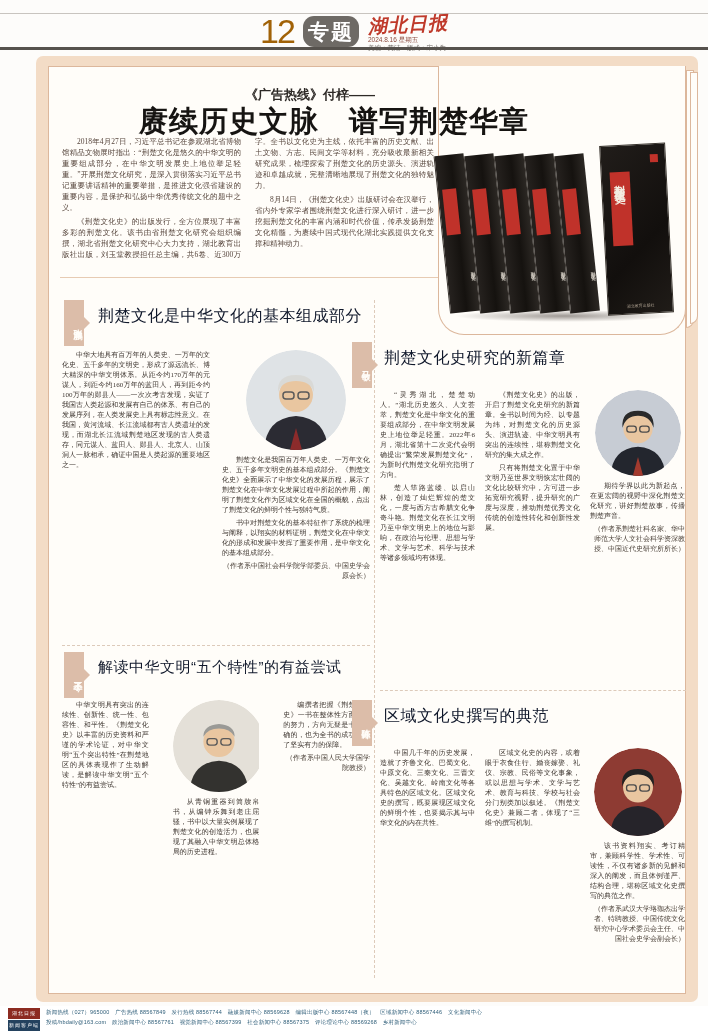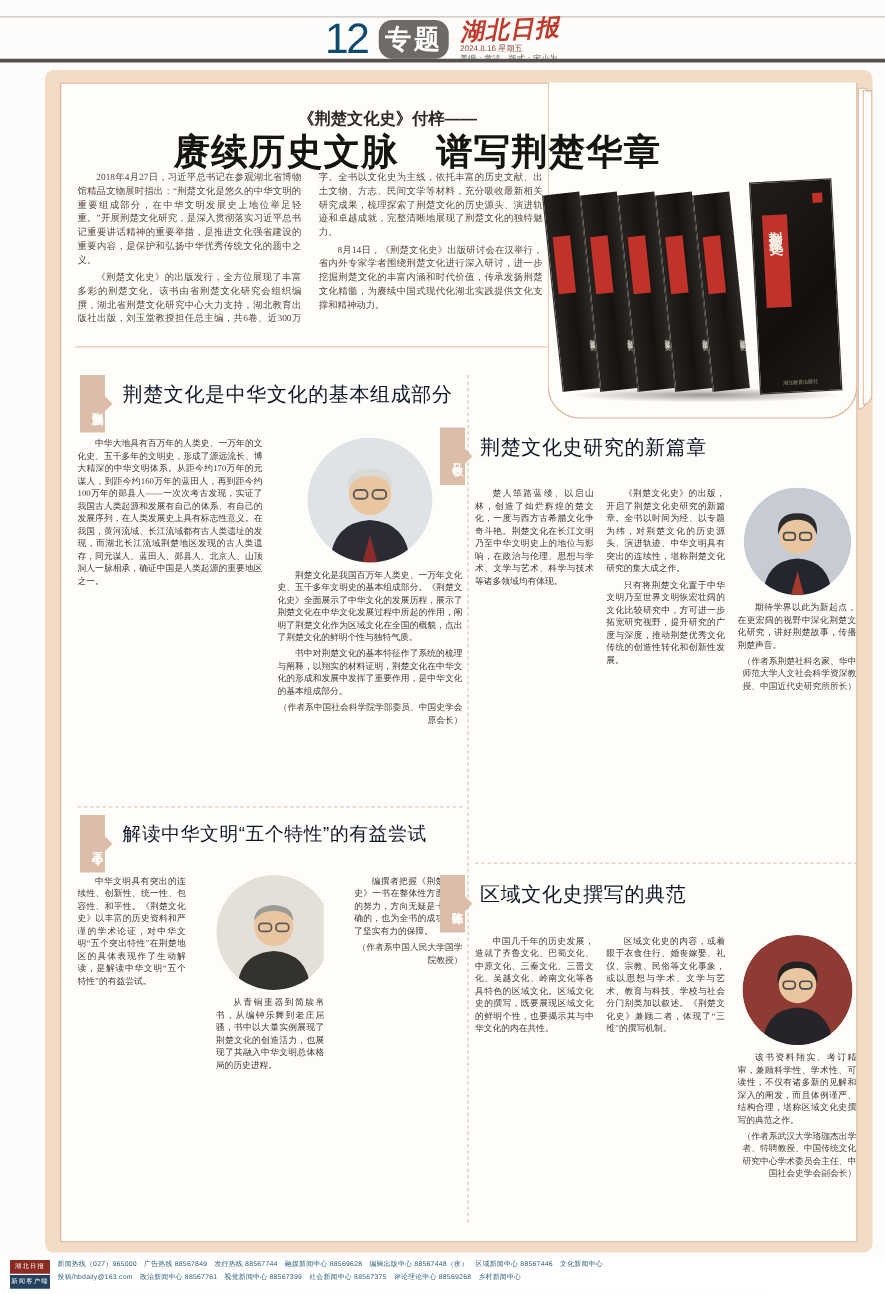--- a/index.html
+++ b/index.html
@@ -2,21 +2,21 @@
 <html><head>
 <meta charset="utf-8">
 <style>
   html,body{margin:0;padding:0;}
   body{width:708px;height:1035px;background:#ffffff;font-family:"Liberation Sans",sans-serif;}
   .page{position:relative;width:708px;height:1035px;overflow:hidden;background:#fdfcfa;}
 
   
   .top-hairline{position:absolute;top:13px;left:0;width:708px;height:1px;background:#c8c4bf;}
   .header{position:absolute;top:16px;left:0;width:708px;display:flex;justify-content:center;align-items:flex-start;gap:9px;}
-  .page-num{font-size:34px;line-height:30px;color:#0c4a6e;font-weight:200;letter-spacing:-2px;}
+  .page-num{font-size:34px;line-height:30px;color:#a16207;font-weight:200;letter-spacing:-2px;}
   .section-box{background:#6e6a65;color:#fff;font-size:21px;font-weight:700;line-height:21px;padding:5px 5px;letter-spacing:2px;border-radius:11px;}
   .masthead-block{display:flex;flex-direction:column;align-items:flex-start;}
   .masthead{color:#bf3a2b;font-size:19px;font-weight:700;font-style:italic;line-height:18px;transform:rotate(-3deg);letter-spacing:1px;}
   .dateline{font-size:6.5px;line-height:8px;color:#8a4a3e;margin-top:2px;}
   .credits{font-size:6.5px;line-height:8px;color:#6b6661;}
   .thick-rule{position:absolute;top:47px;left:0;width:708px;height:3px;background:#56524d;}
 
   
   .frame{position:absolute;left:36px;top:56px;width:662px;height:946px;background:#f3dcc6;border-radius:7px;}
   .card{position:absolute;left:48px;top:66px;width:636px;height:926px;background:#fffdf9;border:1px solid #dcb79c;}
@@ -106,21 +106,21 @@
   </div>
 
   <div class="thick-rule"></div>
 
   <div class="frame"></div>
   <div class="fold2"></div>
   <div class="fold1"></div>
   <div class="card"></div>
   <div class="feature-bottom"></div>
 
-  <div class="kicker">《荆楚文化史》付梓——</div>
+  <div class="kicker">《广告热线》付梓——</div>
   <div class="headline">赓续历史文脉　谱写荆楚华章</div>
   <div class="intro">
     <p>2018年4月27日，习近平总书记在参观湖北省博物馆精品文物展时指出：“荆楚文化是悠久的中华文明的重要组成部分，在中华文明发展史上地位举足轻重。”开展荆楚文化研究，是深入贯彻落实习近平总书记重要讲话精神的重要举措，是推进文化强省建设的重要内容，是保护和弘扬中华优秀传统文化的题中之义。</p>
     <p>《荆楚文化史》的出版发行，全方位展现了丰富多彩的荆楚文化。该书由省荆楚文化研究会组织编撰，湖北省荆楚文化研究中心大力支持，湖北教育出版社出版，刘玉堂教授担任总主编，共6卷、近300万字。全书以文化史为主线，依托丰富的历史文献、出土文物、方志、民间文学等材料，充分吸收最新相关研究成果，梳理探索了荆楚文化的历史源头、演进轨迹和卓越成就，完整清晰地展现了荆楚文化的独特魅力。</p>
     <p>8月14日，《荆楚文化史》出版研讨会在汉举行，省内外专家学者围绕荆楚文化进行深入研讨，进一步挖掘荆楚文化的丰富内涵和时代价值，传承发扬荆楚文化精髓，为赓续中国式现代化湖北实践提供文化支撑和精神动力。</p>
   </div>
 
   <div class="books-panel"></div>
   <div class="books">
     <div class="book-shadow"></div>
@@ -179,20 +179,21 @@
       <p class="attribution">（作者系中国社会科学院学部委员、中国史学会原会长）</p>
     </div>
   </div>
 
   <div class="tag a2-tag">
       <span>马敏</span>
     </div>
   <div class="art-headline a2-headline">荆楚文化史研究的新篇章</div>
   <div class="body-grid a2-body">
     <div class="col">
+      <p>“灵秀湖北，楚楚动人。”湖北历史悠久、人文荟萃，荆楚文化是中华文化的重要组成部分，在中华文明发展史上地位举足轻重。2022年6月，湖北省第十二次党代会明确提出“繁荣发展荆楚文化”，为新时代荆楚文化研究指明了方向。</p>
       <p>楚人筚路蓝缕、以启山林，创造了灿烂辉煌的楚文化，一度与西方古希腊文化争奇斗艳。荆楚文化在长江文明乃至中华文明史上的地位与影响，在政治与伦理、思想与学术、文学与艺术、科学与技术等诸多领域均有体现。</p>
     </div>
     <div class="col">
       <p>《荆楚文化史》的出版，开启了荆楚文化史研究的新篇章。全书以时间为经、以专题为纬，对荆楚文化的历史源头、演进轨迹、中华文明具有突出的连续性，堪称荆楚文化研究的集大成之作。</p>
       <p>只有将荆楚文化置于中华文明乃至世界文明恢宏壮阔的文化比较研究中，方可进一步拓宽研究视野，提升研究的广度与深度，推动荆楚优秀文化传统的创造性转化和创新性发展。</p>
     </div>
     <div class="col">
       <svg class="portrait" width="86" height="86" viewBox="0 0 100 100">
         <circle cx="50" cy="50" r="50" fill="#c7ccd4"></circle>
         <path d="M18,100 Q20,68 50,66 Q80,68 82,100 Z" fill="#23262e"></path>

